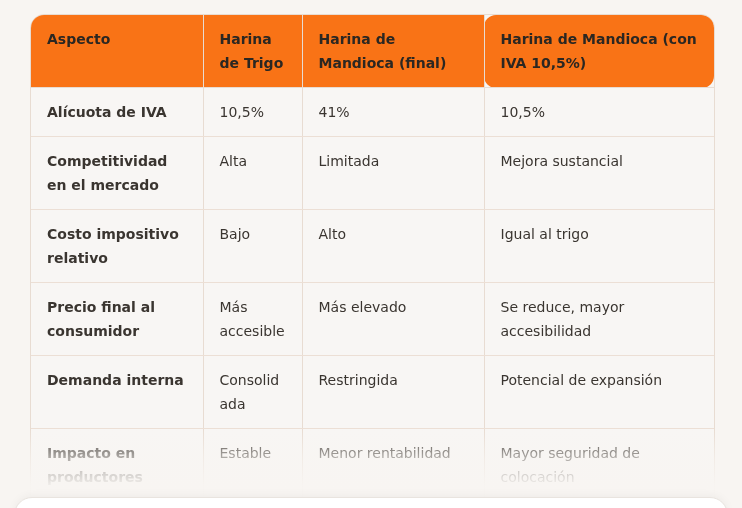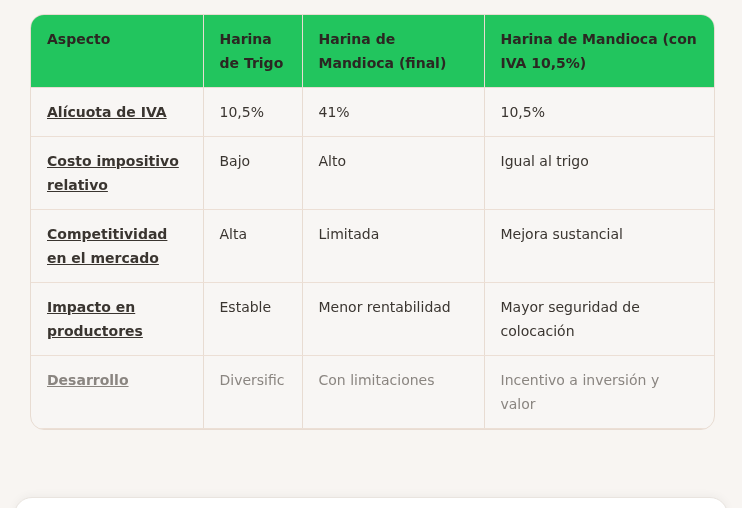--- a/index.html
+++ b/index.html
@@ -17,26 +17,26 @@
   }
   table { border-collapse: collapse; width: 100%; table-layout: fixed; font-size: 14px; }
   col.c1 { width: 172px; } col.c2 { width: 99px; } col.c3 { width: 182px; } col.c4 { width: auto; }
   th, td {
     text-align: left; vertical-align: top;
     padding: 12px 16px 12px 16px;
     line-height: 24px;
     border-right: 1px solid #e8dcd2;
     border-bottom: 1px solid #ecdfd5;
   }
-  th:last-child, td:last-child { border-right: none; }
+  th:last-child, td:last-child { border-right: none; border-radius: 12px; }
   thead th {
-    background: #22c55e; font-weight: bold; color: #2b2722;
+    background: #f97316; font-weight: bold; color: #2b2722;
     height: 44px; border-bottom: 1px solid #e8dcd2;
   }
-  td.aspect { font-weight: bold; text-decoration: underline; }
+  td.aspect { font-weight: bold; }
   td { color: #3a3530; height: 44px; }
   tr.short td { height: 20px; }
   tr.faded td { color: #8a8580; }
   .fade {
     position: absolute; left: 0; right: 0; top: 430px; height: 78px;
     background: linear-gradient(to bottom, rgba(248,245,242,0) 0%, rgba(248,245,242,0.6) 35%, rgba(248,245,242,0.95) 70%, #f8f5f2 100%);
     pointer-events: none;
   }
   .input-panel {
     position: absolute; left: 14px; right: 14px; top: 497px; height: 60px;
@@ -64,30 +64,42 @@
       </tr>
     </thead>
     <tbody>
       <tr class="short">
         <td class="aspect">Alícuota de IVA</td>
         <td>10,5%</td>
         <td>41%</td>
         <td>10,5%</td>
       </tr>
       <tr>
+        <td class="aspect">Competitividad en el mercado</td>
+        <td>Alta</td>
+        <td>Limitada</td>
+        <td>Mejora sustancial</td>
+      </tr>
+      <tr>
         <td class="aspect">Costo impositivo relativo</td>
         <td>Bajo</td>
         <td>Alto</td>
         <td>Igual al trigo</td>
       </tr>
       <tr>
-        <td class="aspect">Competitividad en el mercado</td>
-        <td>Alta</td>
-        <td>Limitada</td>
-        <td>Mejora sustancial</td>
+        <td class="aspect">Precio final al consumidor</td>
+        <td>Más accesible</td>
+        <td>Más elevado</td>
+        <td>Se reduce, mayor accesibilidad</td>
+      </tr>
+      <tr>
+        <td class="aspect">Demanda interna</td>
+        <td style="word-break: break-all;">Consolidada</td>
+        <td>Restringida</td>
+        <td>Potencial de expansión</td>
       </tr>
       <tr>
         <td class="aspect">Impacto en productores</td>
         <td>Estable</td>
         <td>Menor rentabilidad</td>
         <td>Mayor seguridad de colocación</td>
       </tr>
       <tr class="faded">
         <td class="aspect">Desarrollo</td>
         <td style="white-space: nowrap; overflow: hidden;">Diversific</td>

